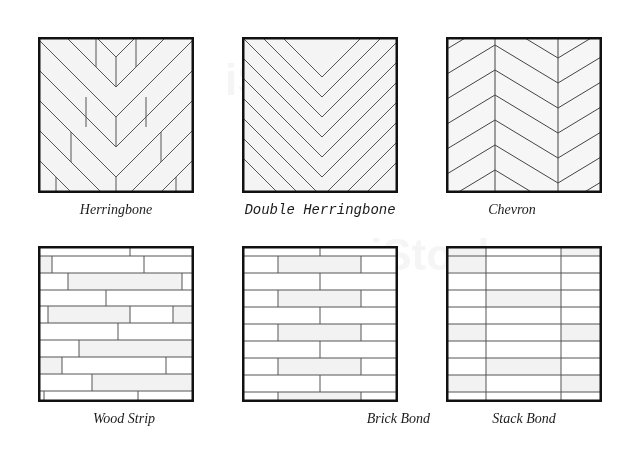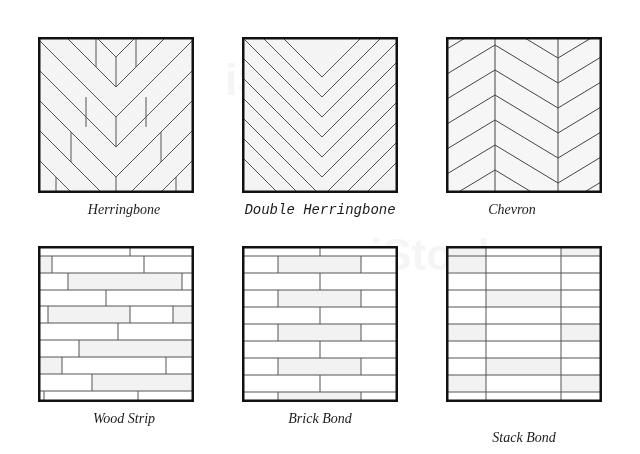--- a/index.html
+++ b/index.html
@@ -25,21 +25,21 @@
     <rect width="156" height="156" fill="#f4f4f4"></rect>
     <g clip-path="url(#c1)" stroke="#555" stroke-width="1" fill="#fff">
       <g transform="translate(78,0)">
         <path d="M-120 -40 L0 80 L120 -40 M-120 -10 L0 110 L120 -10 M-120 20 L0 140 L120 20 M-120 50 L0 170 L120 50 M-120 80 L0 200 L120 80 M-120 -70 L0 50 L120 -70 M-120 -100 L0 20 L120 -100" fill="none"></path>
         <path d="M0 20 L0 50 M-20 0 L-20 30 M20 0 L20 30 M0 80 L0 110 M-30 60 L-30 90 M30 60 L30 90 M0 140 L0 170 M-45 95 L-45 125 M45 95 L45 125 M-60 140 L-60 170 M60 140 L60 170" fill="none" transform="rotate(0)"></path>
       </g>
     </g>
     <rect x="1" y="1" width="154" height="154" fill="none" stroke="#111" stroke-width="3"></rect>
   </svg>
 </div>
-<div class="label" style="left:14px;top:202px;">Herringbone</div>
+<div class="label" style="left:6px;top:202px;">Herringbone</div>
 
 <div class="tile" style="left:242px;top:37px;">
   <svg viewBox="0 0 156 156" xmlns="http://www.w3.org/2000/svg">
     <defs>
         <clipPath id="c2">
           <rect x="0" y="0" width="156" height="156"></rect>
         </clipPath>
       </defs>
     <rect width="156" height="156" fill="#f4f4f4"></rect>
     <g clip-path="url(#c2)" stroke="#555" stroke-width="1" fill="none">
@@ -145,21 +145,21 @@
       <line x1="36" y1="78" x2="36" y2="95"></line>
         <line x1="119" y1="78" x2="119" y2="95"></line>
       <line x1="36" y1="112" x2="36" y2="129"></line>
         <line x1="119" y1="112" x2="119" y2="129"></line>
       <line x1="36" y1="146" x2="36" y2="156"></line>
         <line x1="119" y1="146" x2="119" y2="156"></line>
     </g>
     <rect x="1" y="1" width="154" height="154" fill="none" stroke="#111" stroke-width="3"></rect>
   </svg>
 </div>
-<div class="label" style="left:210px;top:411px;">Brick Bond</div>
+<div class="label" style="left:210px;top:411px;text-align:right;">Brick Bond</div>
 
 <div class="tile" style="left:446px;top:246px;">
   <svg viewBox="0 0 156 156" xmlns="http://www.w3.org/2000/svg">
     <rect width="156" height="156" fill="#fff"></rect>
     <g fill="#f2f2f2">
       <rect x="0" y="0" width="40" height="26"></rect>
         <rect x="115" y="0" width="41" height="10"></rect>
       <rect x="40" y="44" width="75" height="17"></rect>
         <rect x="0" y="78" width="40" height="17"></rect>
       <rect x="115" y="78" width="41" height="17"></rect>
@@ -176,13 +176,13 @@
         <line x1="0" y1="95" x2="156" y2="95"></line>
       <line x1="0" y1="112" x2="156" y2="112"></line>
         <line x1="0" y1="129" x2="156" y2="129"></line>
         <line x1="0" y1="146" x2="156" y2="146"></line>
       <line x1="40" y1="0" x2="40" y2="156"></line>
         <line x1="115" y1="0" x2="115" y2="156"></line>
     </g>
     <rect x="1" y="1" width="154" height="154" fill="none" stroke="#111" stroke-width="3"></rect>
   </svg>
 </div>
-<div class="label" style="left:414px;top:430px;">Stack Bond</div>
+<div class="label" style="left:414px;top:411px;">Stack Bond</div>
 
 </body></html>

